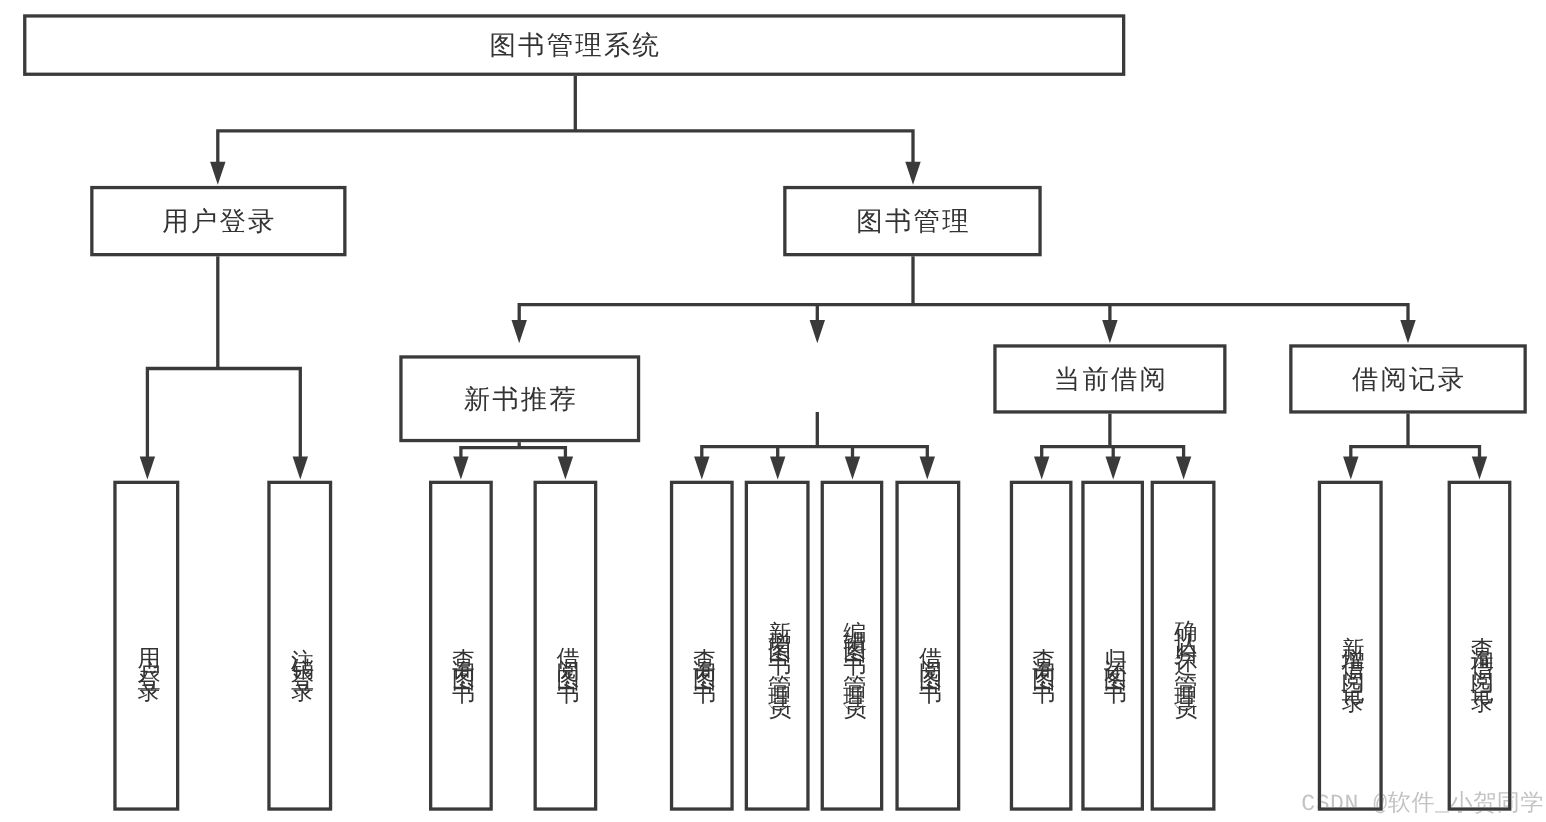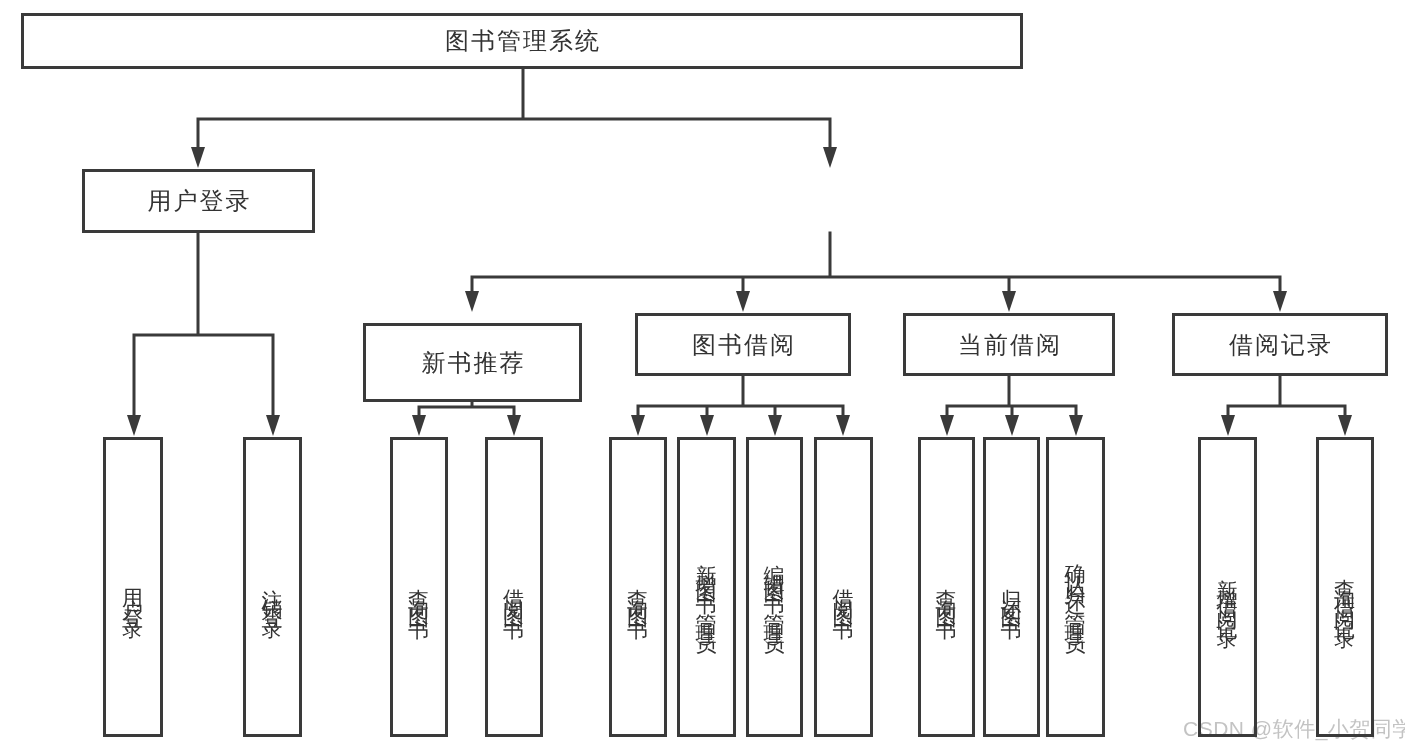--- a/index.html
+++ b/index.html
@@ -1,21 +1,21 @@
 <!DOCTYPE html>
 <html><head>
 <meta charset="utf-8">
 <style>
   html,body{margin:0;padding:0;background:#fff;}
   #canvas{
     position:relative;
     width:1405px;height:747px;
     background:#ffffff;
     overflow:hidden;
-    font-family:Liberation Sans, sans-serif;
+    font-family:Liberation Mono, monospace;
   }
   #wires{position:absolute;left:0;top:0;z-index:1;}
   .box{
     position:absolute;
     box-sizing:border-box;
     border:3px solid #3a3a3a;
     background:#ffffff;
     display:flex;align-items:center;justify-content:center;
     z-index:2;
   }
@@ -79,26 +79,26 @@
       <polygon points="1338,415 1352,415 1345,436" fill="#3a3a3a"></polygon>
     </svg>
 
   <div class="box h" style="left:21px;top:13px;width:1002px;height:56px">
     <span class="lbl">图书管理系统</span>
   </div>
 
   <div class="box h" style="left:82px;top:169px;width:233px;height:64px">
     <span class="lbl">用户登录</span>
   </div>
+  <div class="box h" style="left:712px;top:169px;width:235px;height:64px">
+    <span class="lbl">图书管理</span>
+  </div>
 
   <div class="box h" style="left:363px;top:323px;width:219px;height:79px">
     <span class="lbl">新书推荐</span>
-  </div>
-  <div class="box h" style="left:635px;top:313px;width:216px;height:63px">
-    <span class="lbl">图书借阅</span>
   </div>
   <div class="box h" style="left:1172px;top:313px;width:216px;height:63px">
     <span class="lbl">借阅记录</span>
   </div>
   <div class="box h" style="left:903px;top:313px;width:212px;height:63px">
     <span class="lbl">当前借阅</span>
   </div>
 
   <div class="box v" style="left:103px;top:437px;width:60px;height:300px">
     <span class="lbl">用户登录</span>

